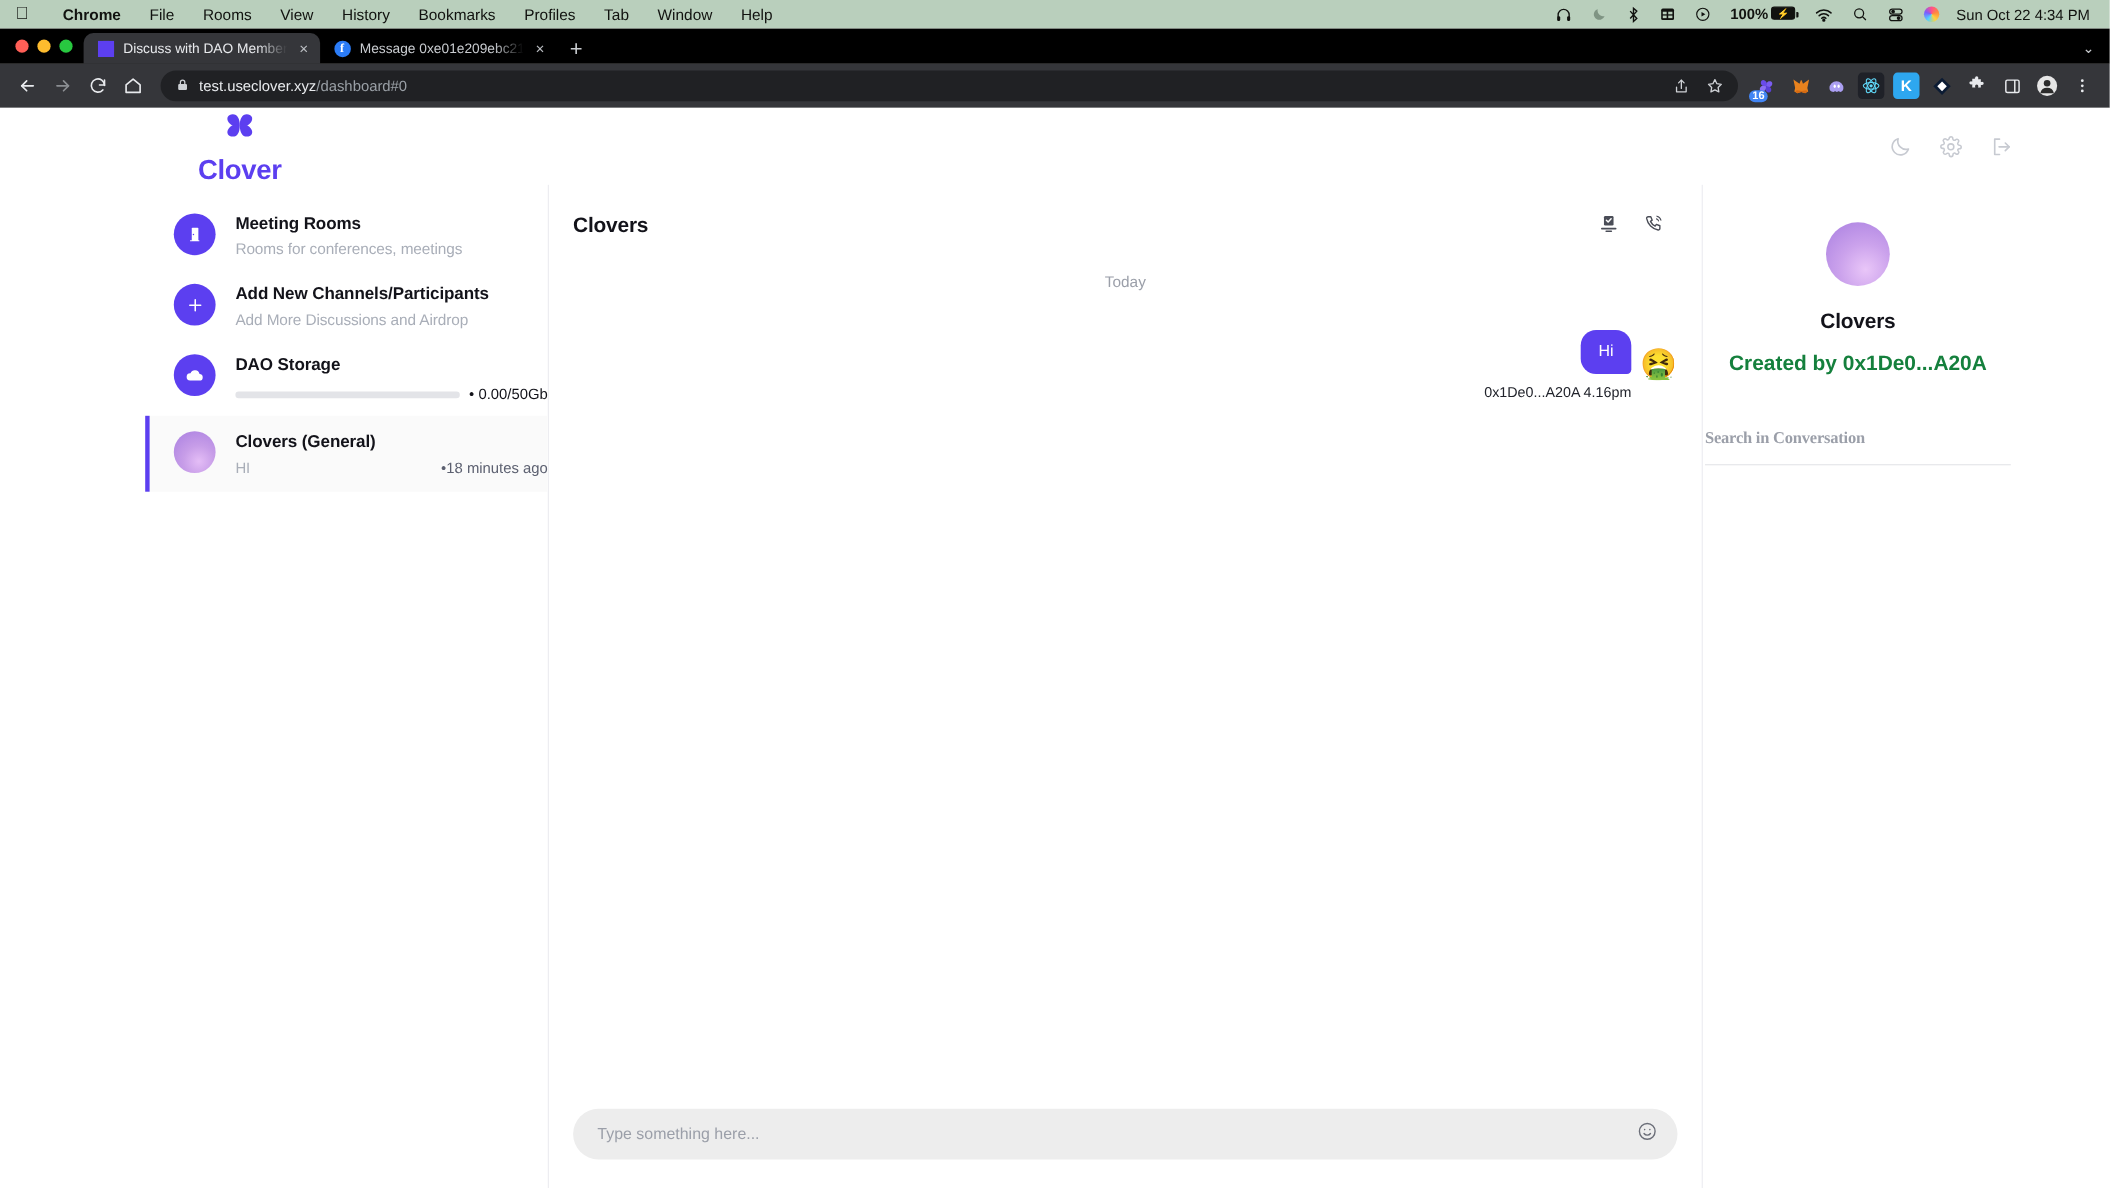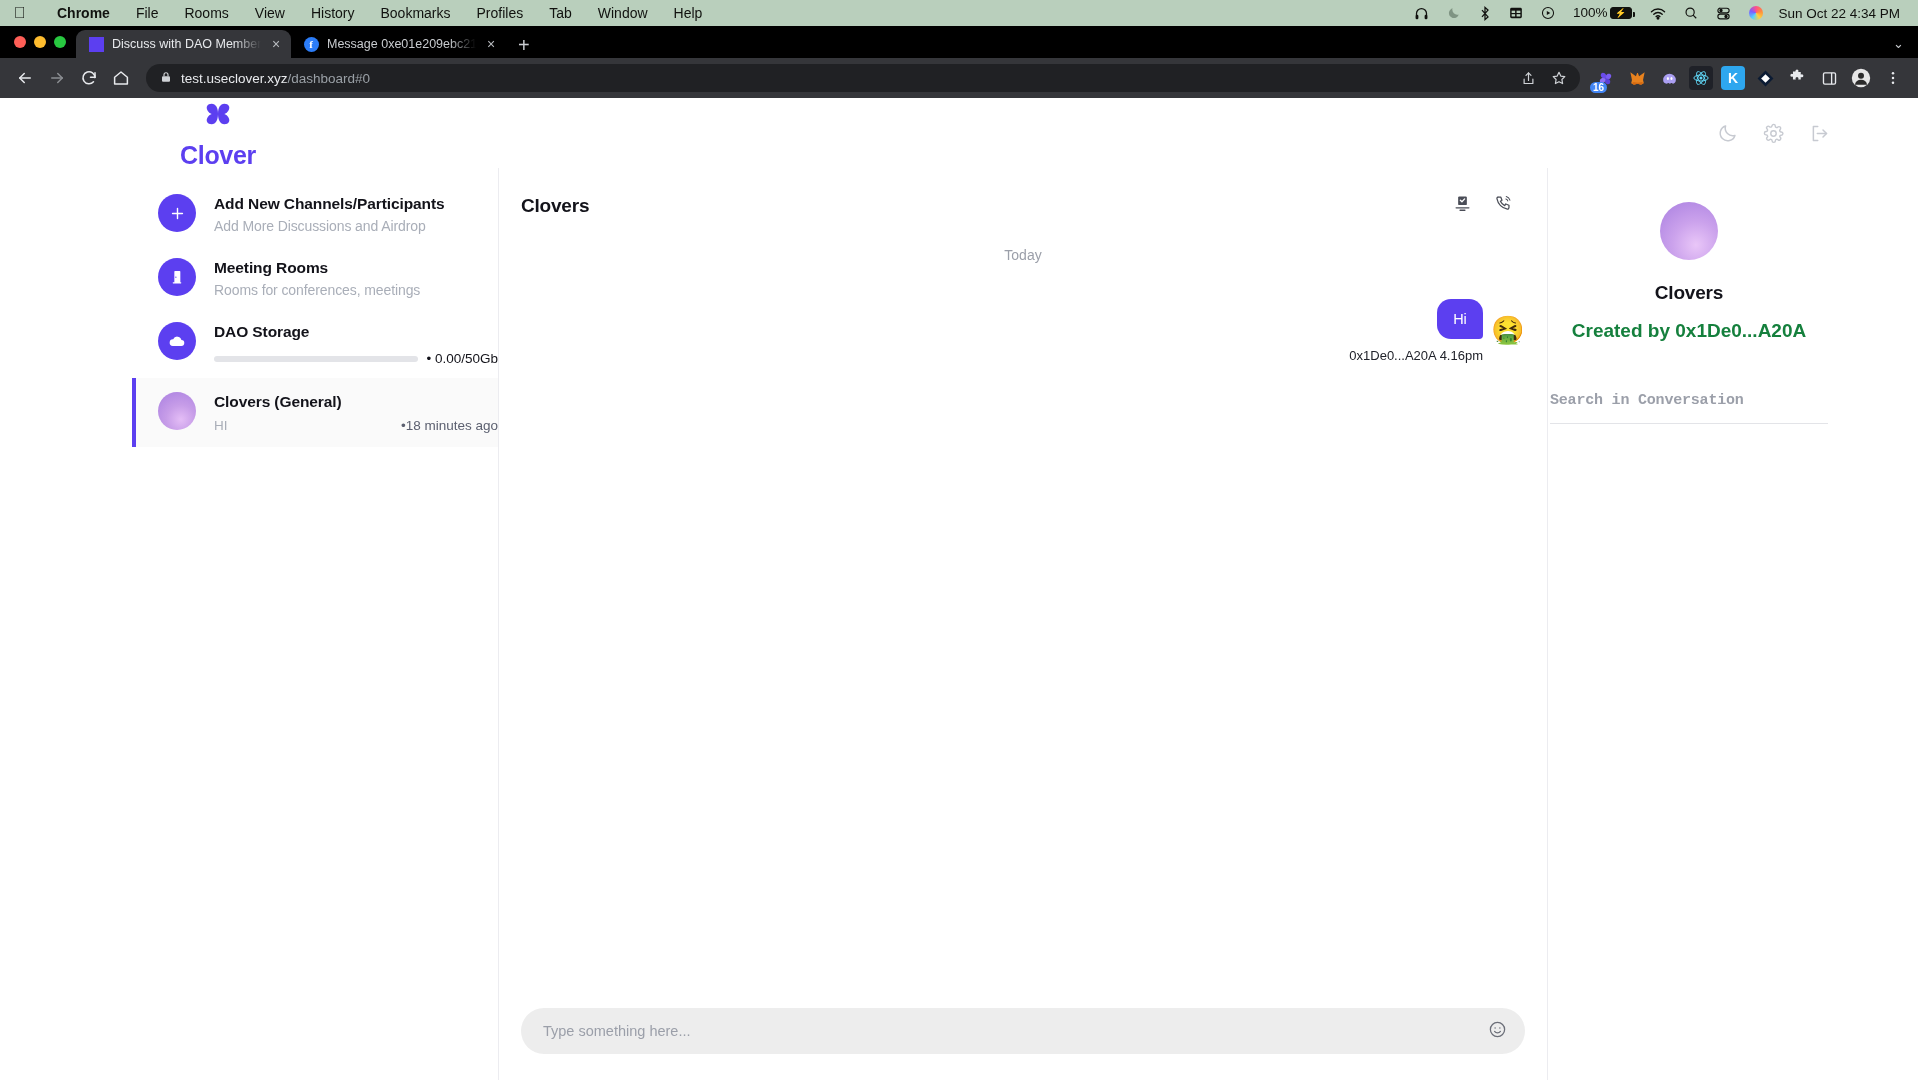--- a/index.html
+++ b/index.html
@@ -19,22 +19,22 @@
     padding: 0 14px;
     font-size: 14px;
     color: #11120f;
     gap: 0;
   }
   .menubar .apple { font-size: 16px; margin-right: 18px; line-height: 1; }
   .menubar .mitem { padding: 0 13px; white-space: nowrap; }
   .menubar .mitem.bold { font-weight: bold; }
   .menubar .spacer { flex: 1; }
   .menubar .sitem {
-    padding: 0 9px; display: flex; align-items: center;
-    font-size: 13.5px; line-height: 1;
+    padding: 0 9px; display: flex; align-items: flex-start;
+    font-size: 13.5px; line-height: 1; font-weight: bold;
   }
   .menubar .clock { padding-left: 6px; padding-right: 4px; font-size: 13.5px; }
   .batt {
     display: inline-flex; align-items: center; gap: 3px;
   }
   .batt-box {
     width: 22px; height: 12px; border: 1.4px solid #11120f; border-radius: 3px;
     position: relative; background: #11120f;
     display: flex; align-items: center; justify-content: center;
   }
@@ -267,21 +267,21 @@
   .rp-name { font-size: 19px; font-weight: bold; color: #13131a; margin-top: 22px; letter-spacing: -0.2px; }
   .rp-creator { font-size: 19px; font-weight: bold; color: #15803d; margin-top: 16px; }
   .rp-search {
     width: 278px; margin-top: 48px;
     border-bottom: 1px solid #e3e4e8;
     padding-bottom: 14px;
   }
   .rp-search input {
     width: 100%; border: 0; outline: 0; background: transparent;
     font-size: 15px; color: #6d28d9; font-weight: bold;
-    font-family: Liberation Mono, monospace;
+    font-family: Liberation Serif, serif;
     letter-spacing: -0.2px;
   }
   .rp-search input::placeholder { color: #9b9fa9; }
 </style>
 </head>
 <body>
 
 <div class="menubar">
   <span class="apple"></span>
   <span class="mitem bold">Chrome</span>
@@ -538,41 +538,41 @@
       </span>
     </div>
   </div>
 
   <div class="body-row">
 
     <div class="sidebar">
 
       <div class="side-item">
         <span class="av">
-          <svg width="17" height="17" viewBox="0 0 24 24" stroke="#fff" stroke-width="2" stroke-linecap="round">
-              <path d="M12 5v14M5 12h14"></path>
-            </svg>
-        </span>
-        <div class="si-body">
-          <div class="si-title">Add New Channels/Participants</div>
-          <div class="si-sub">Add More Discussions and Airdrop</div>
-        </div>
-      </div>
-
-      <div class="side-item">
-        <span class="av">
           <svg width="16" height="16" viewBox="0 0 24 24" fill="#fff">
               <rect x="8" y="3" width="9" height="18" rx="1"></rect>
               <circle cx="10.3" cy="12.2" r="1" fill="#5c3ff0"></circle>
               <rect x="5.5" y="20" width="13" height="1.6" rx=".8"></rect>
             </svg>
         </span>
         <div class="si-body">
           <div class="si-title">Meeting Rooms</div>
           <div class="si-sub">Rooms for conferences, meetings</div>
+        </div>
+      </div>
+
+      <div class="side-item">
+        <span class="av">
+          <svg width="17" height="17" viewBox="0 0 24 24" stroke="#fff" stroke-width="2" stroke-linecap="round">
+              <path d="M12 5v14M5 12h14"></path>
+            </svg>
+        </span>
+        <div class="si-body">
+          <div class="si-title">Add New Channels/Participants</div>
+          <div class="si-sub">Add More Discussions and Airdrop</div>
         </div>
       </div>
 
       <div class="side-item">
         <span class="av">
           <svg width="20" height="20" viewBox="0 0 24 24" fill="#fff">
               <path d="M7 18h10a3.6 3.6 0 0 0 .3-7.2A5.2 5.2 0 0 0 7.4 10 3.9 3.9 0 0 0 7 18z"></path>
             </svg>
         </span>
         <div class="si-body">

